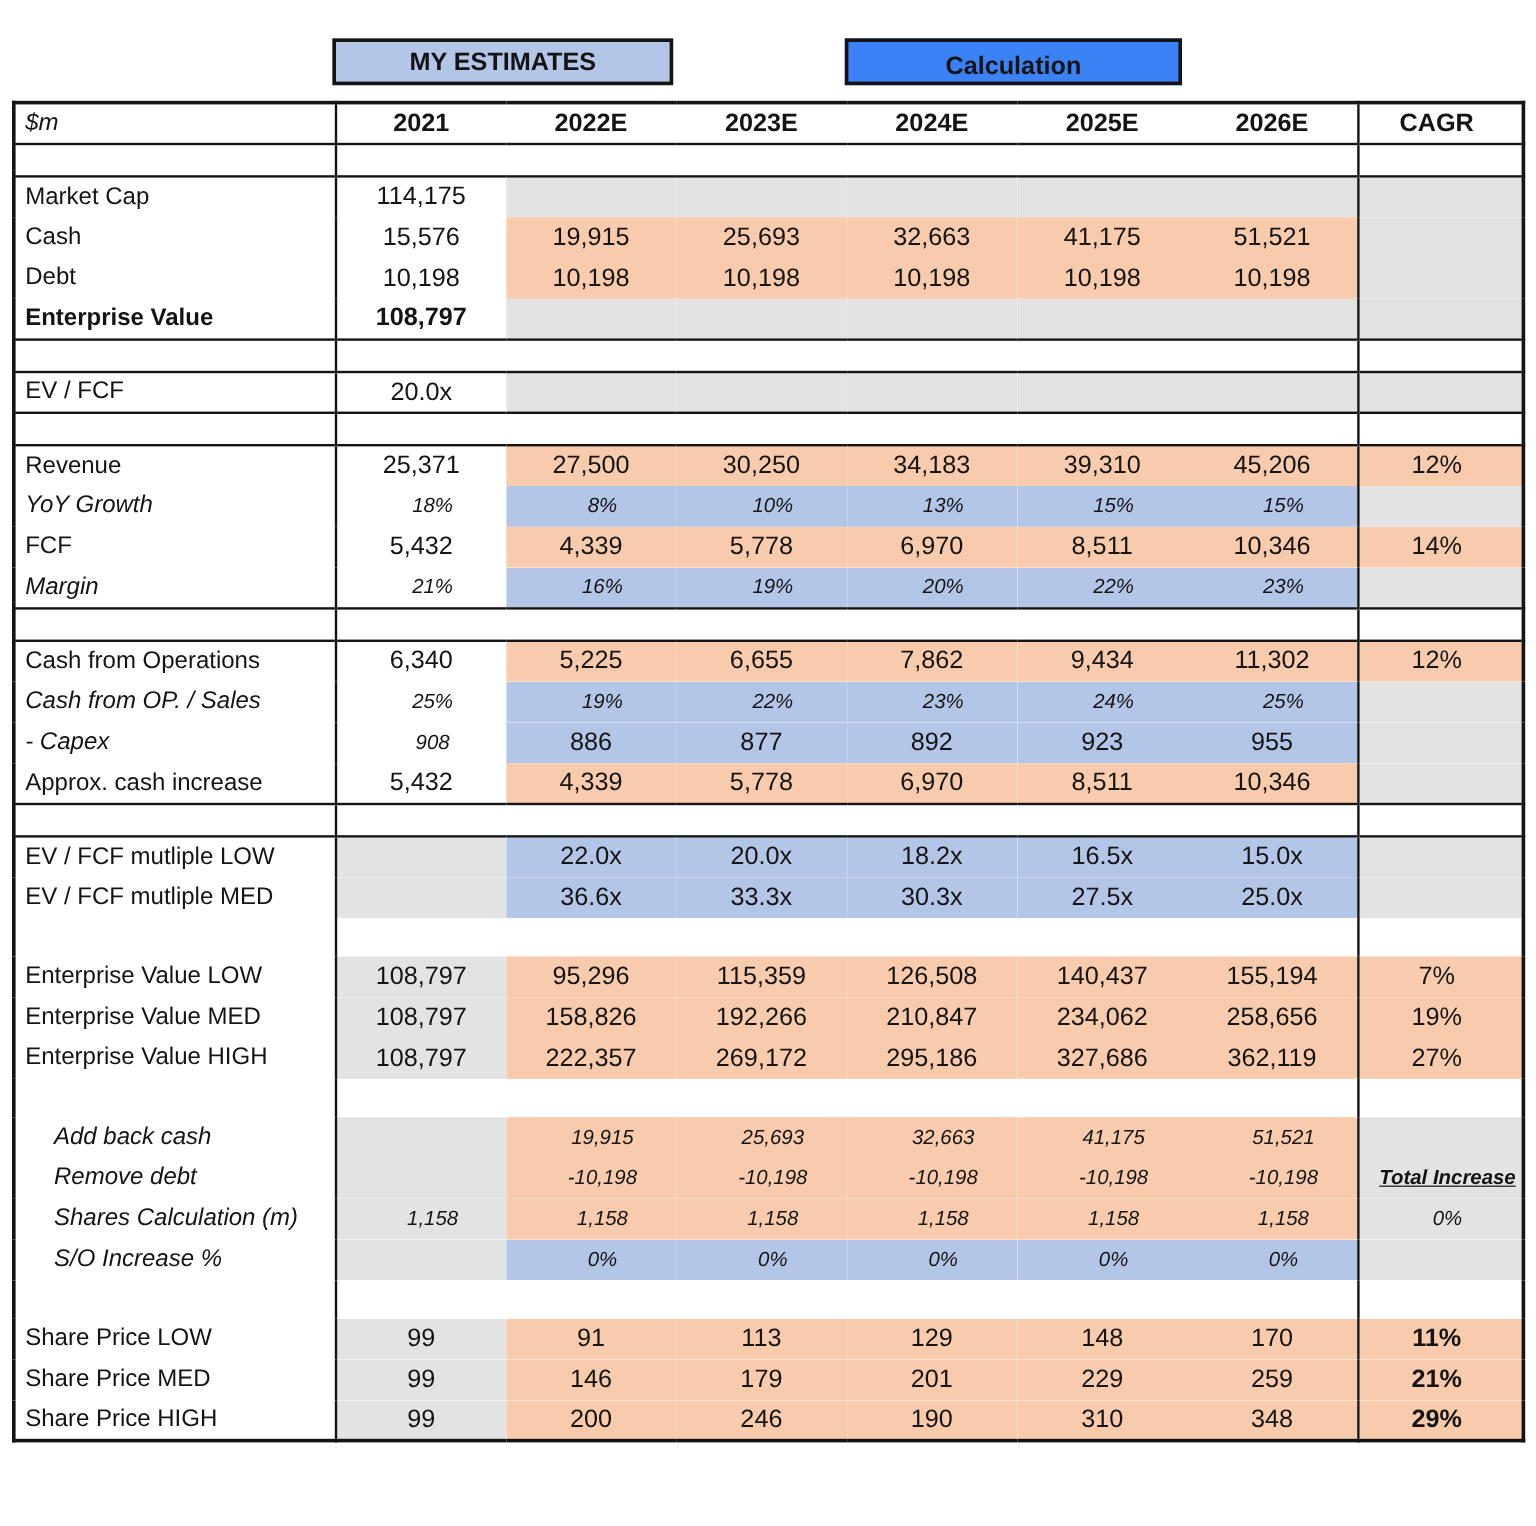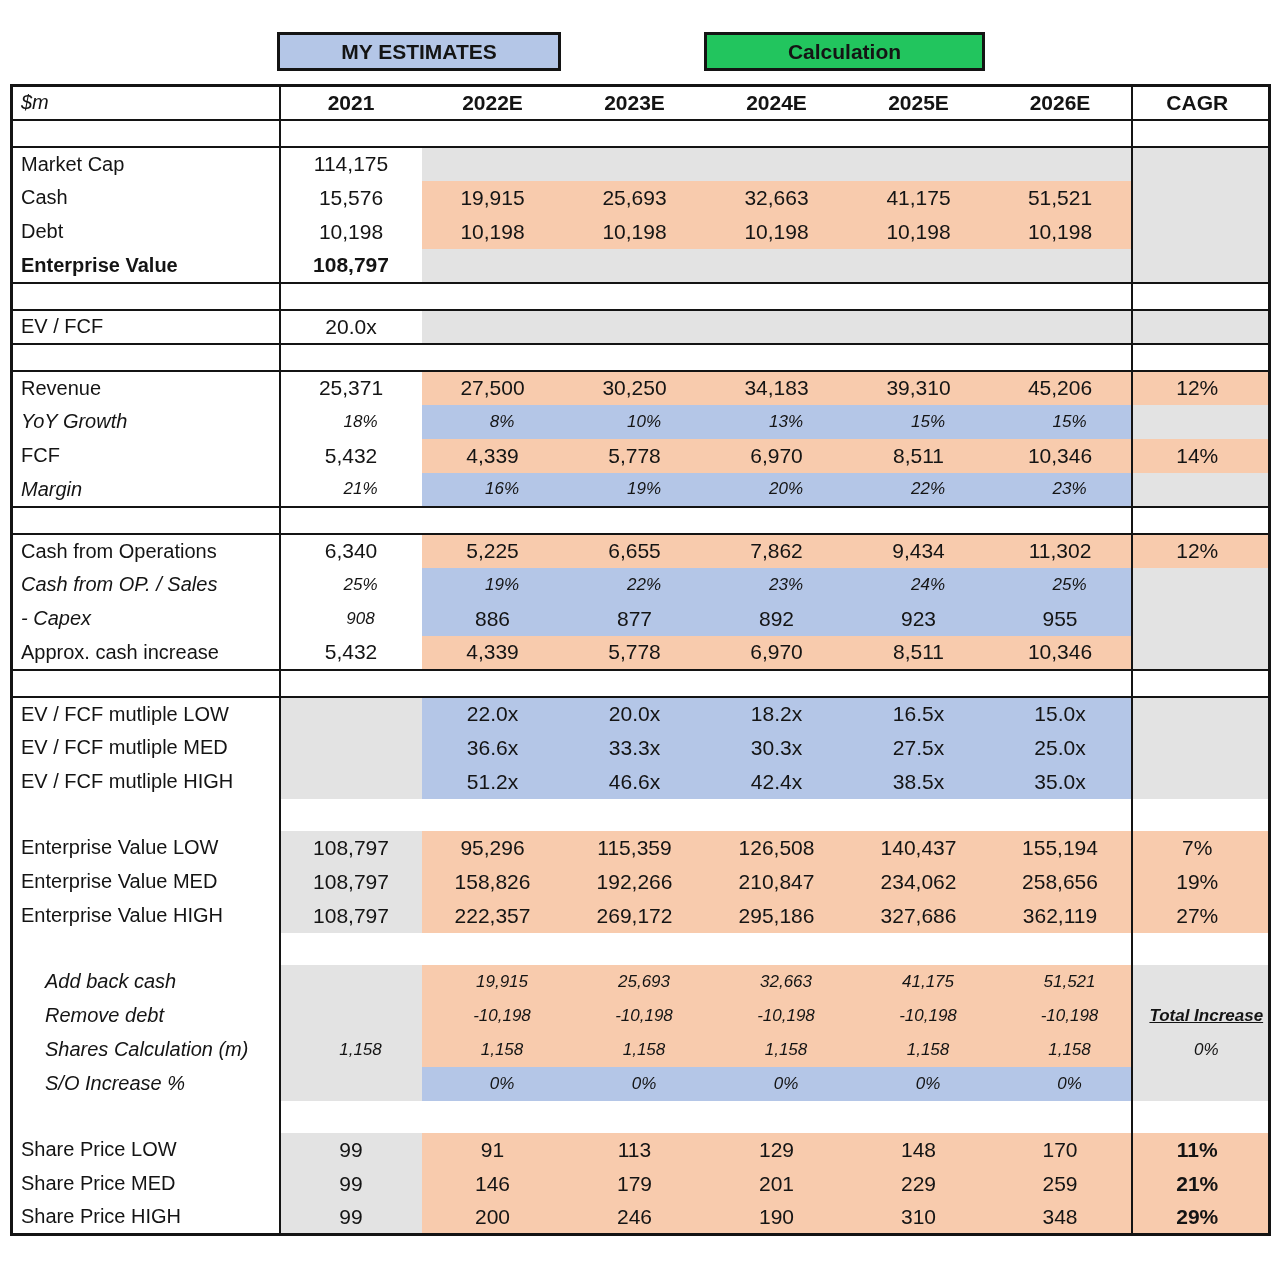--- a/index.html
+++ b/index.html
@@ -9,21 +9,21 @@
     background:#ffffff; color:#141414;
     font-family:"Liberation Sans", sans-serif;
   }
   .legend-box {
     position:absolute; top:8px; height:39px;
     border:3px solid #141414;
     display:flex; align-items:center; justify-content:center;
     font-weight:bold; font-size:21px;margin-top:24px;
   }
   #legend-estimates { left:277px; width:284px; background:#B4C6E7; }
-  #legend-calc      { left:704px; width:281px; background:#22c55e; }
+  #legend-calc      { left:704px; width:281px; background:#3b82f6;align-items:flex-end; }
 
   table#sheet {
     position:absolute; left:10px; top:84px; width:1258px;
     border-collapse:collapse; table-layout:fixed;
     border:3px solid #141414;
   }
   col.c-label { width:268px; }
   col.c-year  { width:142px; }
   col.c-cagr  { width:138px; }
 
@@ -295,30 +295,20 @@
       <tr>
         <td class="label">EV / FCF mutliple MED</td>
         <td class="bg-g"></td>
         <td class="bg-b">36.6x</td>
         <td class="bg-b">33.3x</td>
         <td class="bg-b">30.3x</td>
         <td class="bg-b">27.5x</td>
         <td class="bg-b">25.0x</td>
         <td class="cagr bg-g"></td>
       </tr>
-      <tr>
-        <td class="label">EV / FCF mutliple HIGH</td>
-        <td class="bg-g"></td>
-        <td class="bg-b">51.2x</td>
-        <td class="bg-b">46.6x</td>
-        <td class="bg-b">42.4x</td>
-        <td class="bg-b">38.5x</td>
-        <td class="bg-b">35.0x</td>
-        <td class="cagr bg-g"></td>
-      </tr>
       <tr class="blank">
         <td class="label"></td>
         <td></td>
         <td></td>
         <td></td>
         <td></td>
         <td></td>
         <td></td>
         <td class="cagr"></td>
       </tr>

